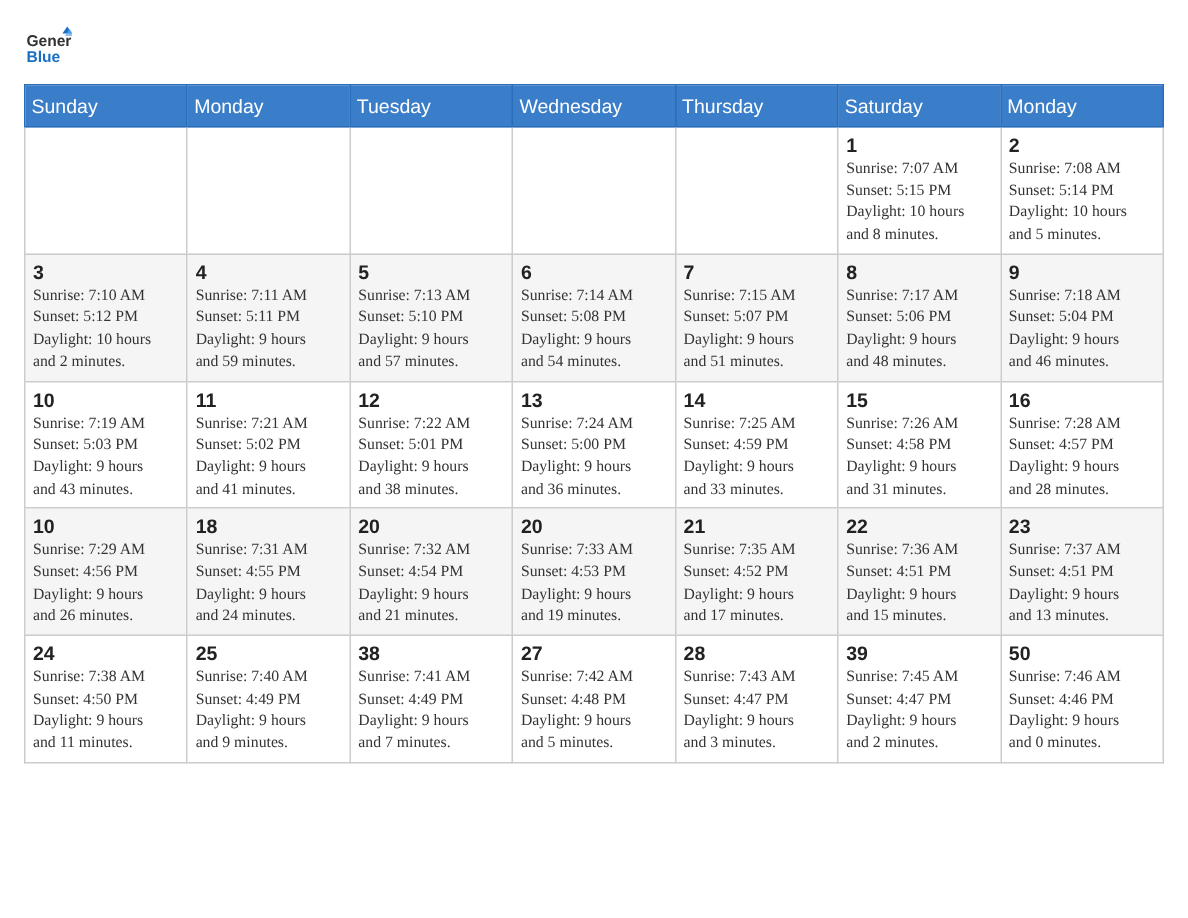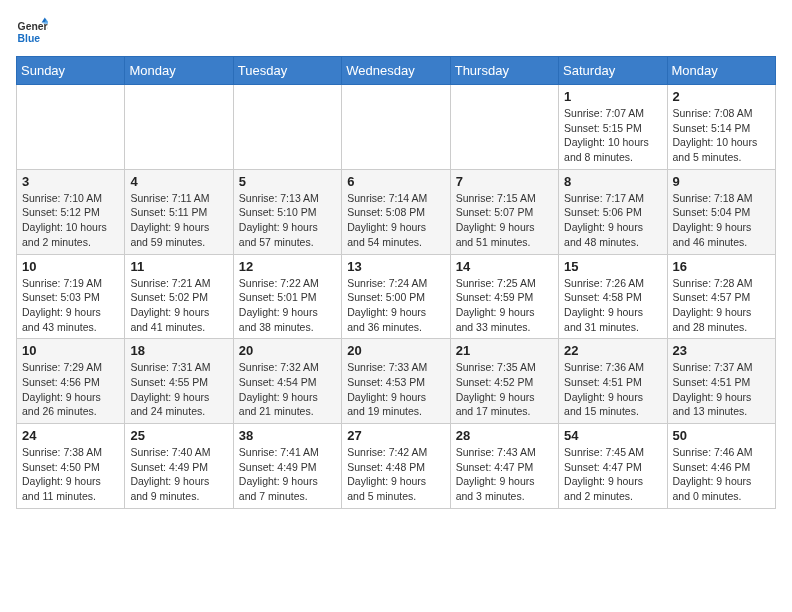--- a/index.html
+++ b/index.html
@@ -67,20 +67,21 @@
       font-size: 13px;
       font-weight: bold;
       color: #222;
       display: block;
       margin-bottom: 2px;
     }
     .day-info {
       color: #333;
       font-size: 10.5px;
       line-height: 1.4;
+      font-family: Liberation Serif, serif;
     }
     .empty-cell {
       background: #fff;
     }
   </style>
 </head>
 <body>
 
 <div class="header">
   <div class="logo">
@@ -228,21 +229,21 @@
         </td>
         <td>
           <span class="day-number">27</span>
           <div class="day-info">Sunrise: 7:42 AM<br>Sunset: 4:48 PM<br>Daylight: 9 hours<br>and 5 minutes.</div>
         </td>
         <td>
           <span class="day-number">28</span>
           <div class="day-info">Sunrise: 7:43 AM<br>Sunset: 4:47 PM<br>Daylight: 9 hours<br>and 3 minutes.</div>
         </td>
         <td>
-          <span class="day-number">54</span>
+          <span class="day-number">39</span>
           <div class="day-info">Sunrise: 7:45 AM<br>Sunset: 4:47 PM<br>Daylight: 9 hours<br>and 2 minutes.</div>
         </td>
         <td>
           <span class="day-number">50</span>
           <div class="day-info">Sunrise: 7:46 AM<br>Sunset: 4:46 PM<br>Daylight: 9 hours<br>and 0 minutes.</div>
         </td>
       </tr>
     </tbody>
 </table>
 

